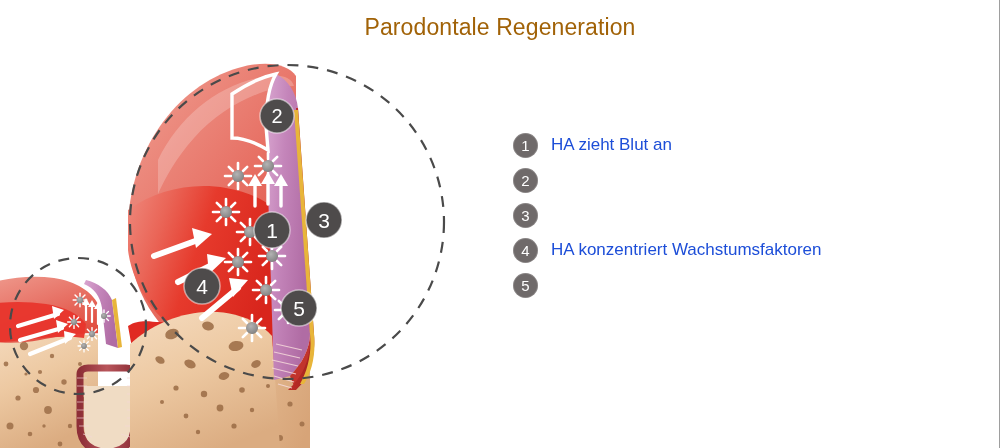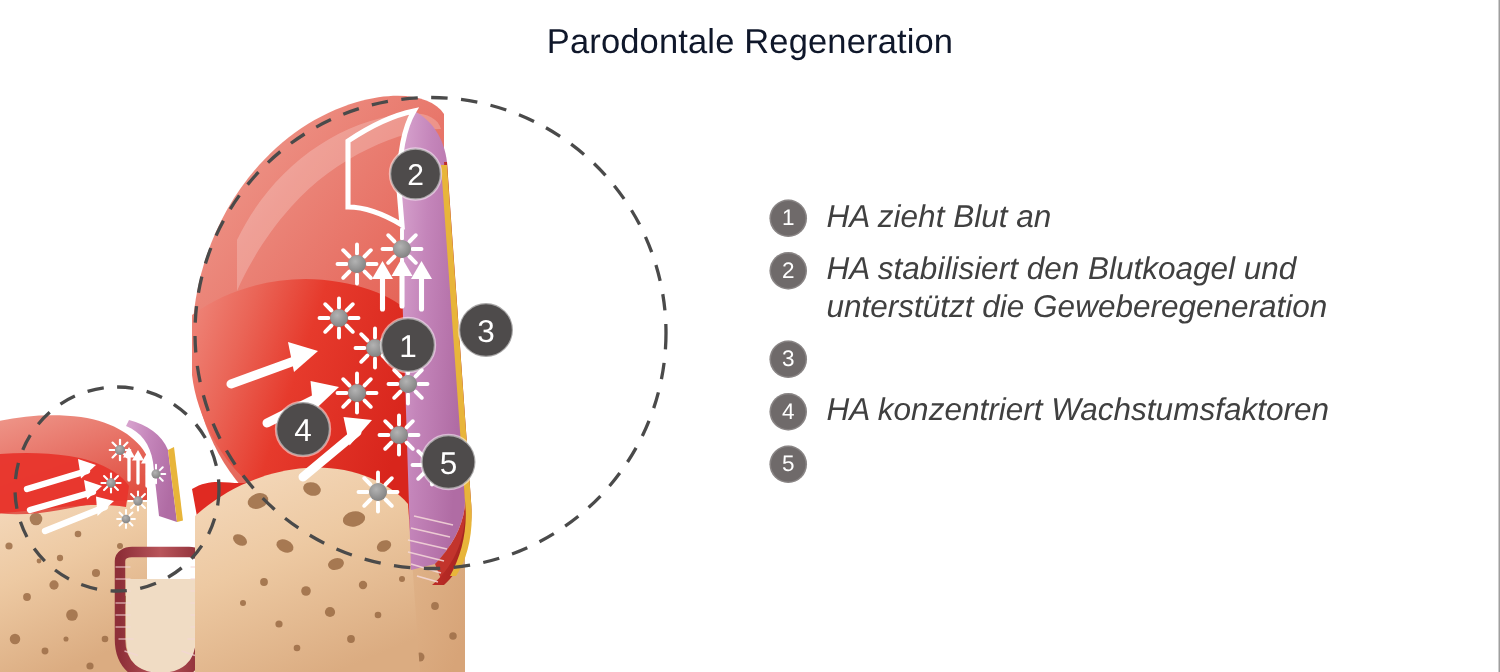--- a/index.html
+++ b/index.html
@@ -12,21 +12,21 @@
   #page{
     position:relative;width:1000px;height:448px;background:#ffffff;
     border-right:1px solid #9e9e9e;
     box-sizing:border-box;
     overflow:hidden;
   }
   #title{
     position:absolute;left:0;top:14px;width:1000px;
     text-align:center;
     font-size:23px;
-    color:#0f172a;
+    color:#a16207;
     letter-spacing:.1px;
     white-space:nowrap;
   }
   #illustration{position:absolute;left:-20px;top:34px;width:500px;height:414px;}
   #legend{
     position:absolute;left:513px;top:132px;width:470px;
   }
   .legend-row{
     display:flex;align-items:flex-start;
     margin-bottom:9px;
@@ -37,25 +37,24 @@
     background:#6f6a6a;
     color:#ffffff;
     font-size:15px;
     line-height:25px;
     text-align:center;
     margin-right:13px;
     margin-top:1px;
     box-shadow:inset 0 0 0 1px rgba(255,255,255,.18);
   }
   .legend-text{
-    font-size:21px;
-    color:#404040;
+    font-size:17px;
+    color:#1d4ed8;
     line-height:25px;
     white-space:pre-line;
-    font-style:italic;
   }
 </style>
 </head>
 <body>
 
 <div id="page">
 
   <div id="title">Parodontale Regeneration</div>
 
   <div id="illustration">
@@ -555,22 +554,20 @@
     </svg>
   </div>
 
   <div id="legend">
     <div class="legend-row">
       <div class="legend-badge">1</div>
       <div class="legend-text">HA zieht Blut an</div>
     </div>
     <div class="legend-row">
       <div class="legend-badge">2</div>
-      <div class="legend-text">HA stabilisiert den Blutkoagel und
-unterstützt die Geweberegeneration</div>
     </div>
     <div class="legend-row">
       <div class="legend-badge">3</div>
     </div>
     <div class="legend-row">
       <div class="legend-badge">4</div>
       <div class="legend-text">HA konzentriert Wachstumsfaktoren</div>
     </div>
     <div class="legend-row">
       <div class="legend-badge">5</div>

